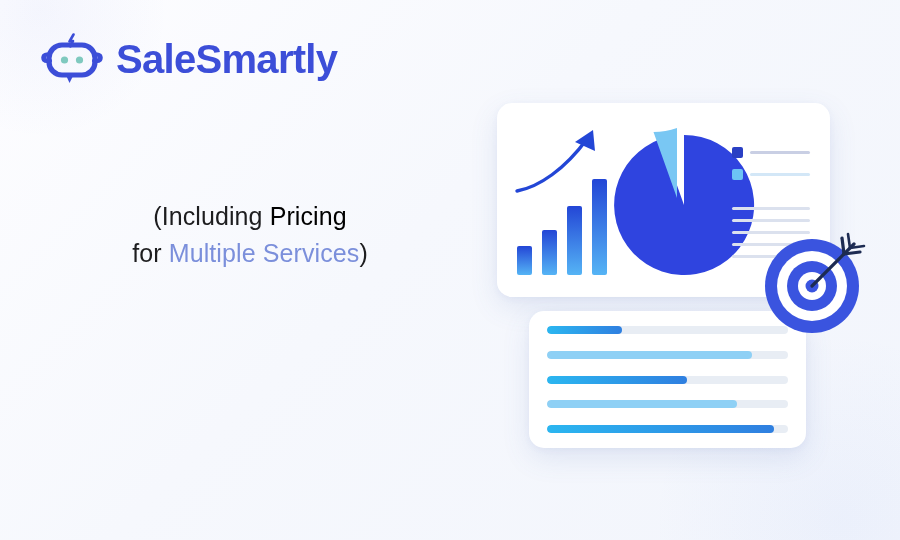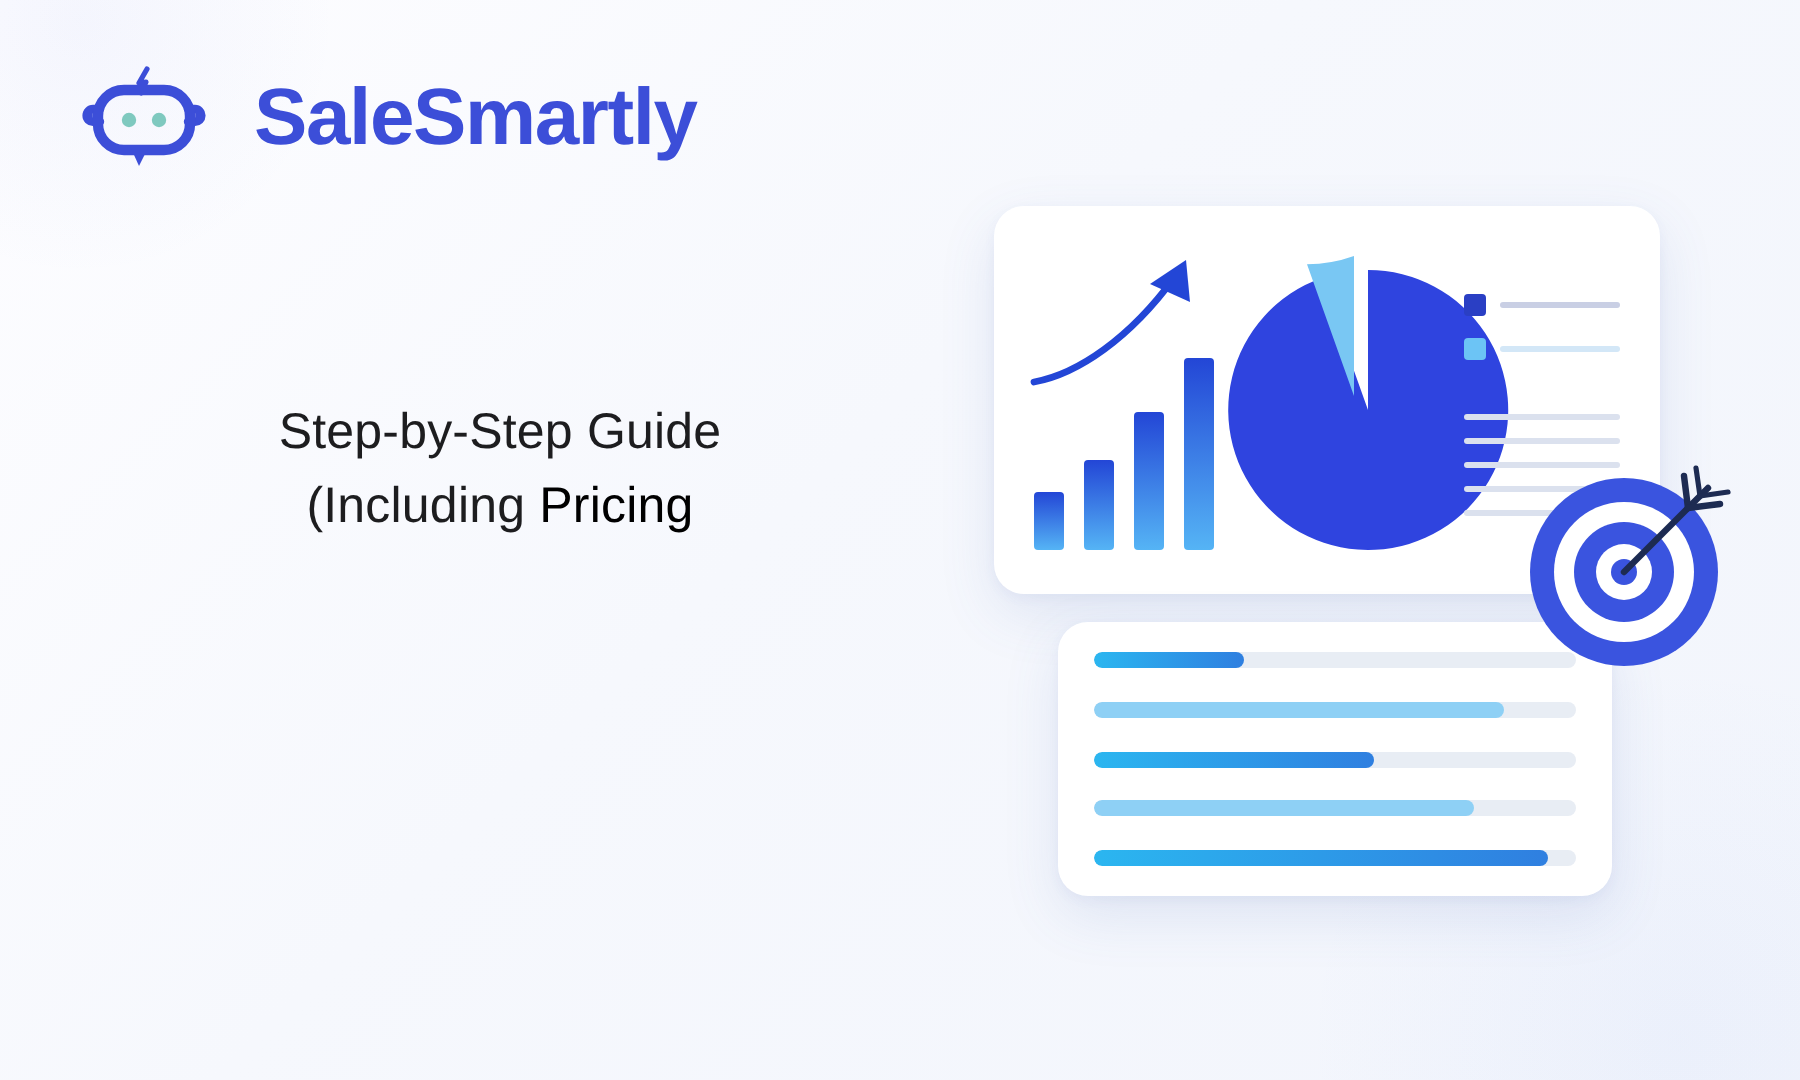--- a/index.html
+++ b/index.html
@@ -33,21 +33,21 @@
     background: radial-gradient(circle at 50% 50%, rgba(99,140,235,0.05), rgba(99,140,235,0) 70%);
   }
 
   
   .logo {
     position: absolute;
     left: 40px;
     top: 33px;
     display: flex;
     align-items: center;
-    gap: 23px;
+    gap: 12px;
   }
   .logo-mark { width: 64px; height: 52px; display: block; }
   .logo-text {
     font-size: 40px;
     font-weight: bold;
     letter-spacing: -0.7px;
     line-height: 1;
     white-space: nowrap;
   }
 
@@ -153,24 +153,24 @@
     <path d="M25 40 L29.5 50 L34.5 40 Z" fill="#3c4ed8"></path>
 
     <circle cx="24.5" cy="27" r="3.6" fill="#7fc9bf"></circle>
     <circle cx="39.5" cy="27" r="3.6" fill="#7fc9bf"></circle>
   </svg>
   <span class="logo-text" style="color:#3c4ed8;">SaleSmartly</span>
 </div>
 
 <h1 class="headline">
   <span class="line">
-    <span>Step-by-Step Guide</span>
+    <span>(Including </span><span style="color:#000000;">Pricing</span>
   </span>
   <span class="line">
-    <span>(Including </span><span style="color:#000000;">Pricing</span>
+    <span>for </span><span style="color:#7b8fdb;">Multiple Services</span><span>)</span>
   </span>
 </h1>
 
 <div class="card card-analytics">
   <div class="analytics-inner">
 
     <svg style="position:absolute; left:16px; top:22px; width:96px; height:80px;" viewBox="0 0 96 80">
       <path d="M4 66 C26 62, 52 44, 74 14" fill="none" stroke="#2346d6" stroke-width="3.4" stroke-linecap="round"></path>
       <path d="M80 5 L82 26 L62 17 Z" fill="#2346d6"></path>
     </svg>

